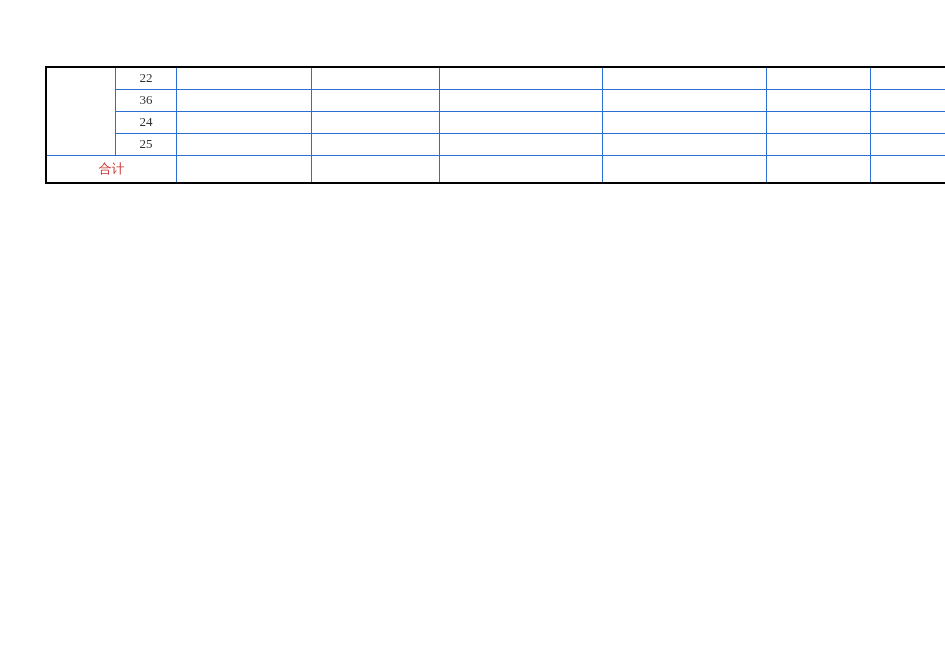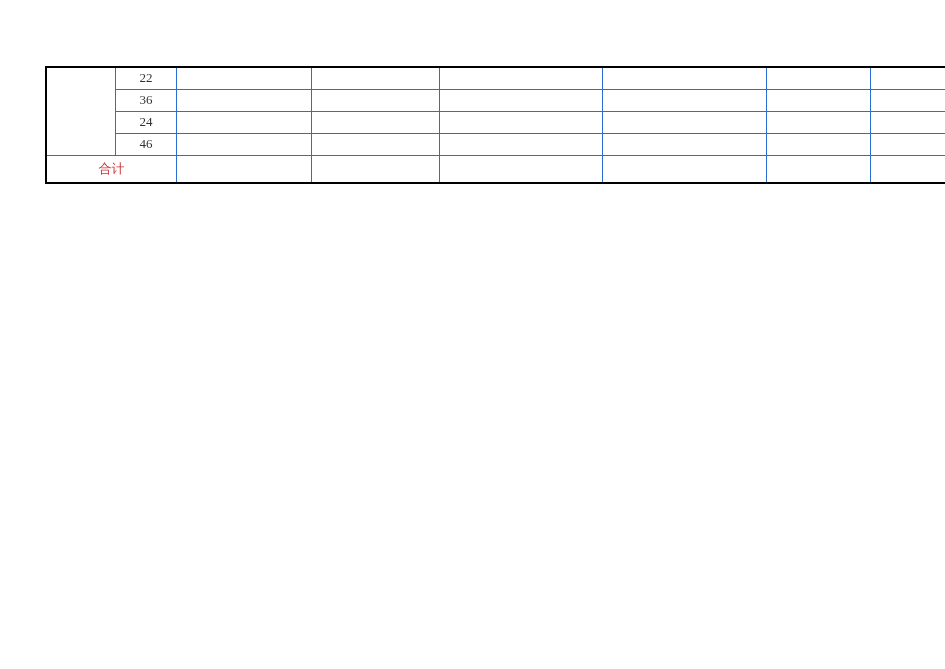--- a/index.html
+++ b/index.html
@@ -97,21 +97,21 @@
       <td class="col-c"></td>
       <td class="col-d"></td>
       <td class="col-e"></td>
       <td class="col-f"></td>
       <td class="col-g"></td>
       <td class="col-h outer-right"></td>
     </tr>
 
     <tr>
       <td class="col-a outer-left" style="border-right:none; border-top:none;"></td>
-      <td class="col-b">46</td>
+      <td class="col-b">25</td>
       <td class="col-c"></td>
       <td class="col-d"></td>
       <td class="col-e"></td>
       <td class="col-f"></td>
       <td class="col-g"></td>
       <td class="col-h outer-right"></td>
     </tr>
 
     <tr>
       <td colspan="2" class="outer-left outer-bottom total-label" style="height:28px;">合计</td>

